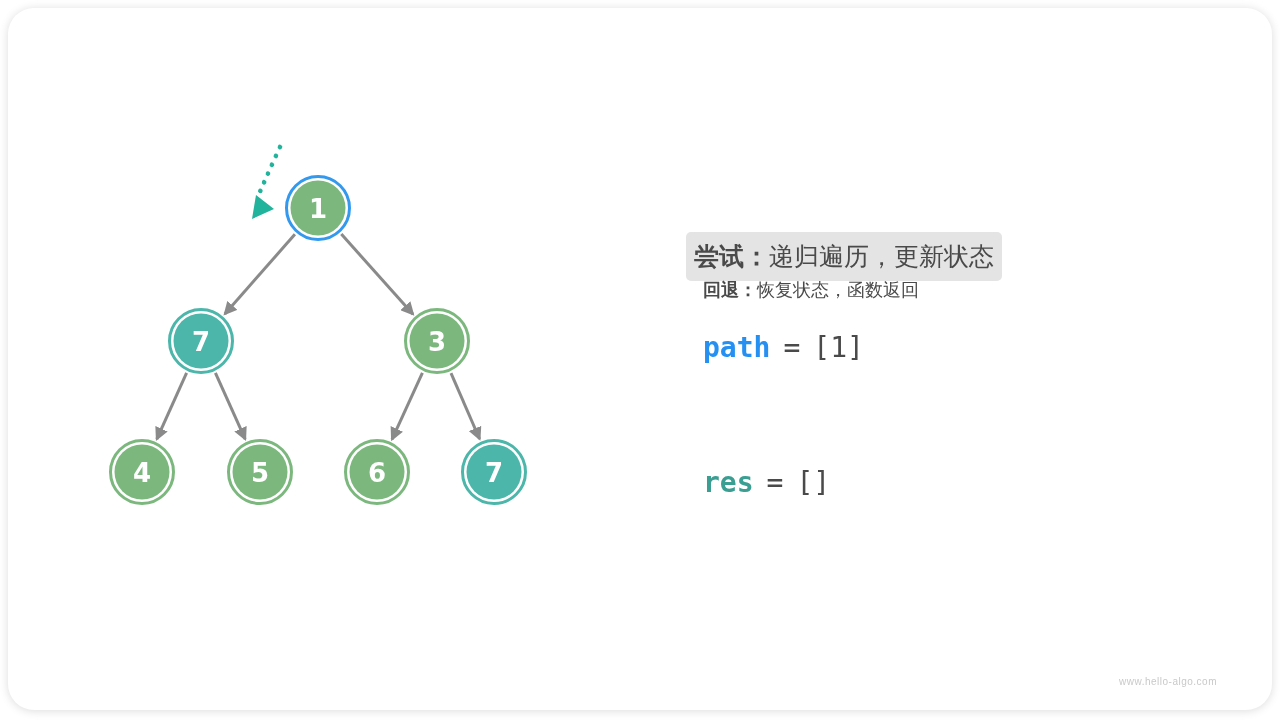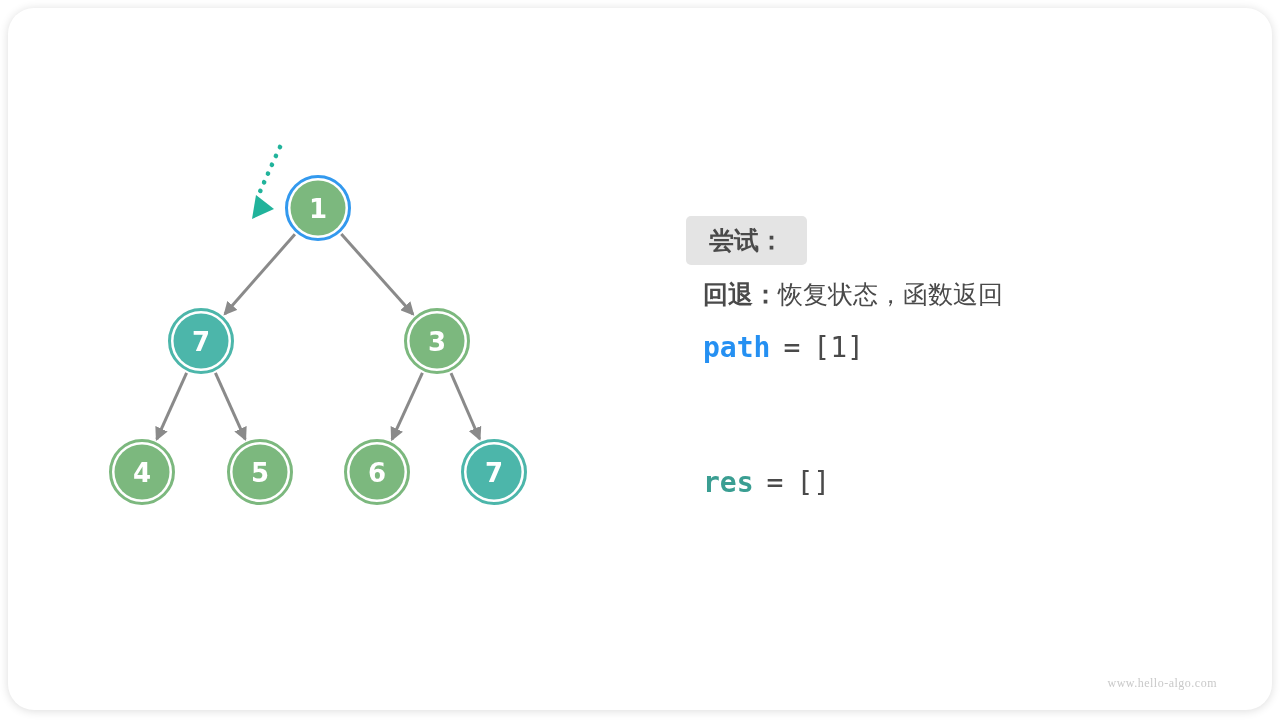--- a/index.html
+++ b/index.html
@@ -24,35 +24,35 @@
     position: absolute;
     left: 0; top: 0;
     width: 1280px; height: 720px;
   }
   .node-label {
     font-family: "DejaVu Sans", "Liberation Sans", sans-serif;
     font-weight: bold;
   }
   .ann-try {
     position: absolute;
-    left: 686px; top: 216px;
+    left: 686px; top: 232px;
     height: 49px;
     display: inline-flex;
     align-items: center;
-    padding: 0 23px;
+    padding: 0 8px;
     background: var(--highlight-bg, #e4e4e4);
     border-radius: 5px;
     font-size: 25px;
     color: var(--text-dark, #4a4a4a);
     white-space: nowrap;
   }
   .ann-back {
     position: absolute;
     left: 703px; top: 278px;
-    font-size: 25px;
+    font-size: 18px;
     color: var(--text-dark, #4a4a4a);
     white-space: nowrap;
   }
   .bold-label { font-weight: bold; }
   .code-line {
     position: absolute;
     left: 703px;
     font-family: "DejaVu Sans Mono", "Liberation Mono", monospace;
     font-size: 28px;
     color: var(--text-dark, #4a4a4a);
@@ -60,22 +60,22 @@
   }
   .code-line .var { font-weight: bold; }
   .code-line .tok { margin-left: 13px; }
   #path-line { top: 331px; }
   #path-line .var { color: var(--path-blue, #2590f2); }
   #res-line { top: 450px; margin-top: 16px; }
   #res-line .var { color: var(--res-teal, #3a9e92); }
   .watermark {
     position: absolute;
     right: 63px; top: 676px;
-    font-family: Liberation Serif, serif;
-    font-size: 12px;
+    font-family: Liberation Sans, sans-serif;
+    font-size: 10px;
     letter-spacing: 0.5px;
     color: var(--watermark-gray, #c9c9c9);
   }
 </style>
 </head>
 <body>
 
 <div id="stage">
 
   <div class="card"></div>
@@ -130,20 +130,21 @@
         <g>
           <circle cx="494" cy="472" r="27.5" fill="#4CB6AA"></circle>
           <circle cx="494" cy="472" r="31.5" fill="none" stroke="#4CB6AA" stroke-width="3"></circle>
           <text x="494" y="473" text-anchor="middle" dominant-baseline="central" font-size="26" fill="#FFFFFF" class="node-label">7</text>
         </g>
       </g>
   </svg>
 
   <div class="ann-try">
     <span class="bold-label">尝试：</span>
+      <span>递归遍历，更新状态</span>
   </div>
 
   <div class="ann-back">
     <span class="bold-label">回退：</span><span>恢复状态，函数返回</span>
   </div>
 
   <div class="code-line" id="path-line">
     <span class="var">path</span><span class="tok">=</span><span class="tok">[1]</span>
   </div>
 

